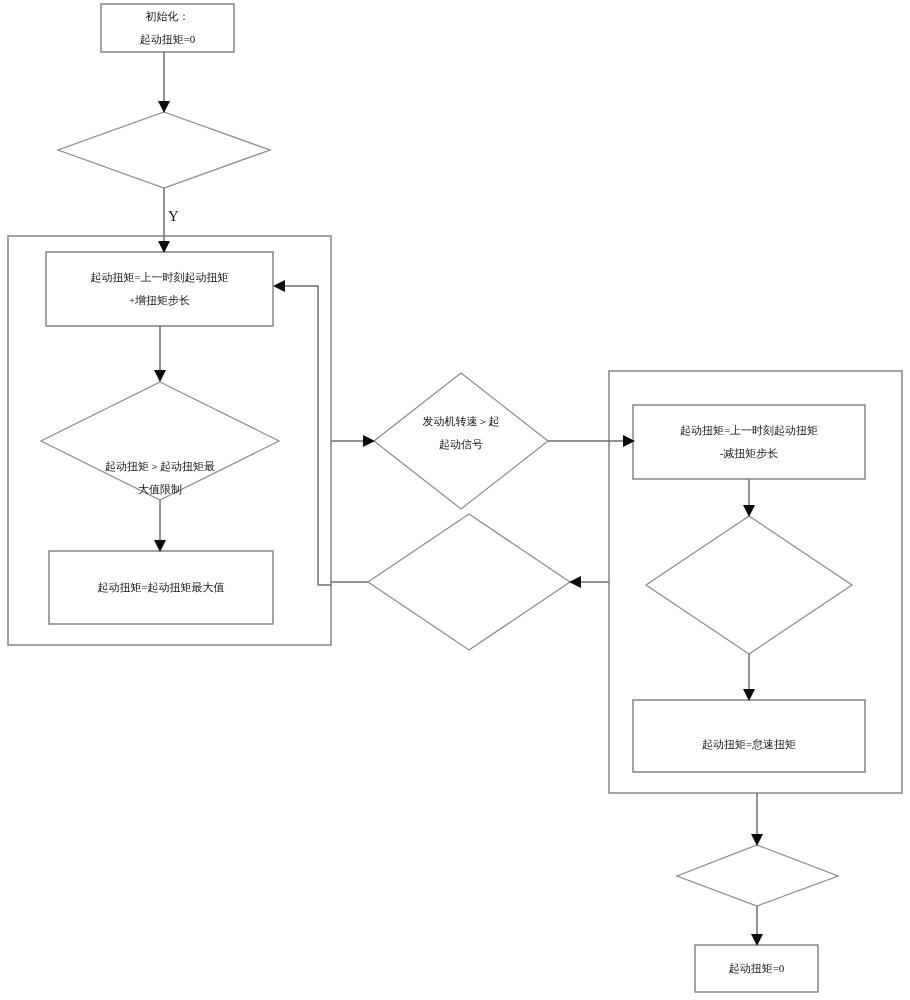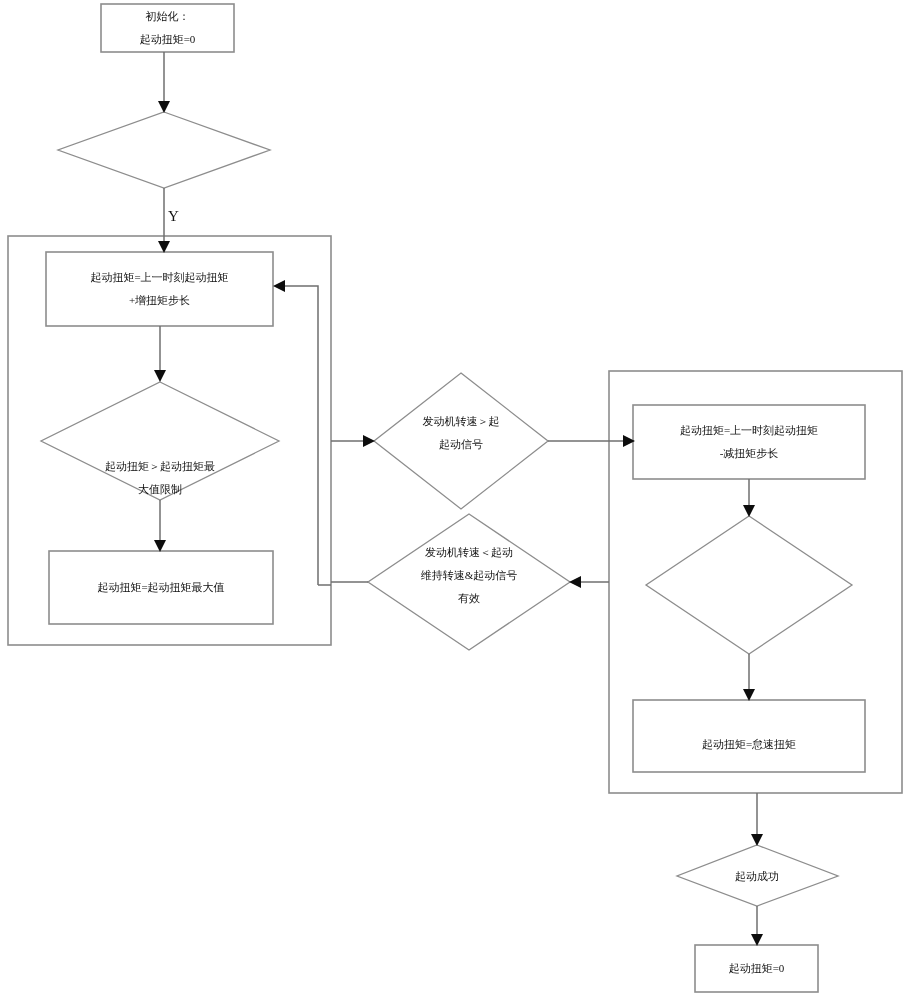--- a/index.html
+++ b/index.html
@@ -159,27 +159,23 @@
 +增扭矩步长</div>
 
   <div class="lbl" style="left:60px; top:430px; width:200px; height:50px;margin-top:23px;">起动扭矩＞起动扭矩最
 大值限制</div>
 
   <div class="lbl" style="left:49px; top:551px; width:224px; height:73px;">起动扭矩=起动扭矩最大值</div>
 
   <div class="lbl" style="left:386px; top:408px; width:150px; height:50px;">发动机转速＞起
 起动信号</div>
 
-  <div class="lbl" style="left:378px; top:538px; width:182px; height:75px;">发动机转速＜起动
-维持转速&amp;起动信号
-有效</div>
 
   <div class="lbl" style="left:633px; top:405px; width:232px; height:74px;">起动扭矩=上一时刻起动扭矩
 -减扭矩步长</div>
 
 
   <div class="lbl" style="left:633px; top:700px; width:232px; height:88px;">起动扭矩=怠速扭矩</div>
 
-  <div class="lbl" style="left:692px; top:862px; width:130px; height:28px;">起动成功</div>
 
   <div class="lbl" style="left:695px; top:945px; width:123px; height:47px;">起动扭矩=0</div>
 
 </div>
 
 </body></html>

